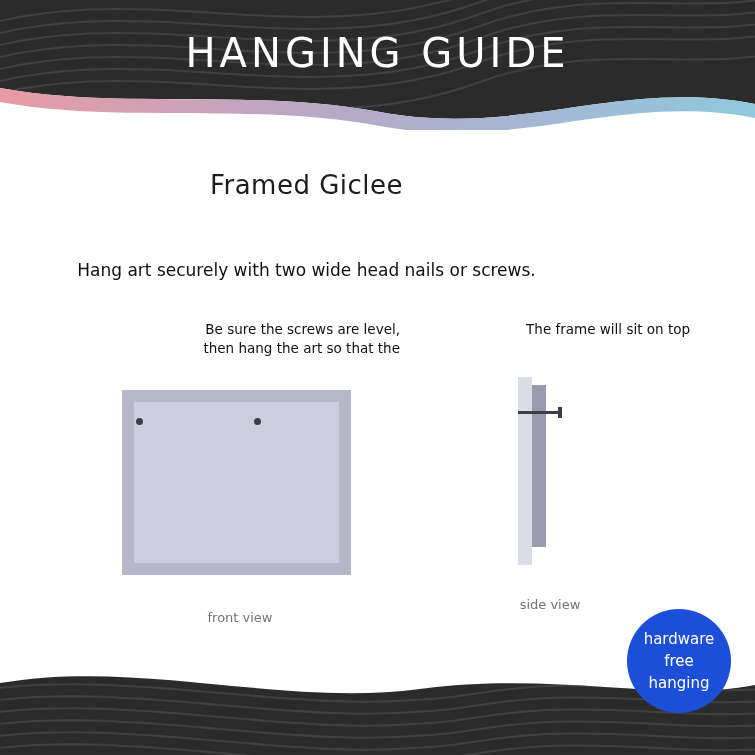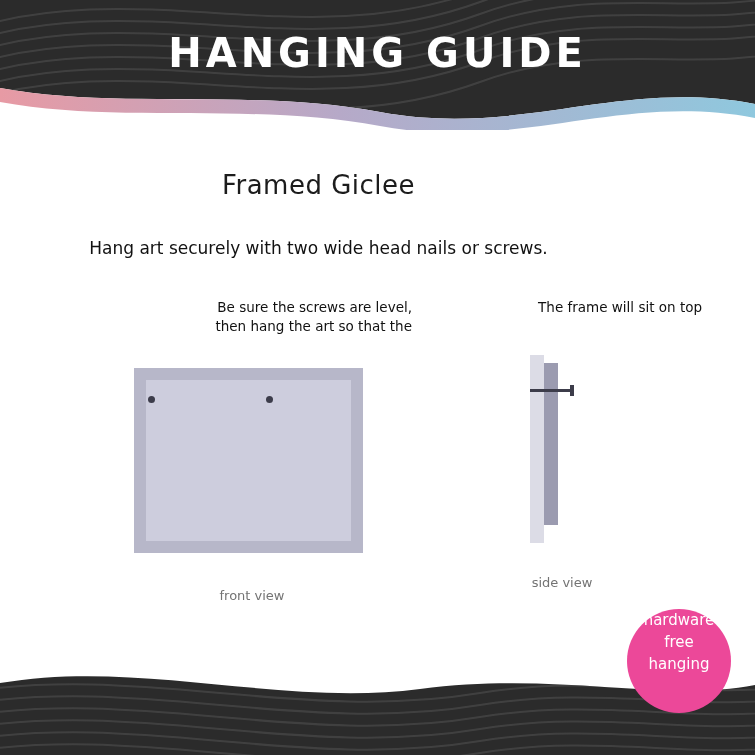--- a/index.html
+++ b/index.html
@@ -35,57 +35,57 @@
   }
   .banner-title {
     position: absolute;
     top: 30px;
     left: 0;
     width: 755px;
     text-align: center;
     color: #ffffff;
     font-size: 40px;
     letter-spacing: 4px;
-    font-weight: 700;
+    font-weight: 400;
     font-family: "DejaVu Sans", sans-serif;
   }
 
   
   .bottom-banner {
     position: absolute;
     bottom: 0;
     left: 0;
     width: 755px;
     height: 110px;
     overflow: hidden;
   }
   .bottom-banner svg {
     display: block;
   }
 
   
   .content {
     position: absolute;
     top: 140px;
-    left: 12px;
+    left: 0;
     width: 613px;
   }
   .product-title {
     text-align: center;
     font-size: 26px;
     color: #1c1c1c;
     margin-top: 30px;
     font-weight: 400;
     letter-spacing: 0.5px;
   }
   .subtitle {
     text-align: center;
     font-size: 17px;
     color: #111111;
-    margin-top: 38px;
+    margin-top: 60px;
     font-weight: 400;
   }
 
   .columns {
     position: relative;
     margin-top: 40px;
     width: 755px;
     height: 380px;
   }
 
@@ -196,24 +196,25 @@
   }
 
   
   .badge {
     position: absolute;
     right: 24px;
     bottom: 42px;
     width: 104px;
     height: 104px;
     border-radius: 50%;
-    background: #ec4899;
+    background: #1d4ed8;
     display: flex;
     flex-direction: column;
     align-items: center;
+    justify-content: center;
     z-index: 5;
   }
   .badge-line {
     font-size: 15px;
     color: #ffffff;
     line-height: 22px;
     text-align: center;
   }
 </style>
 </head>

